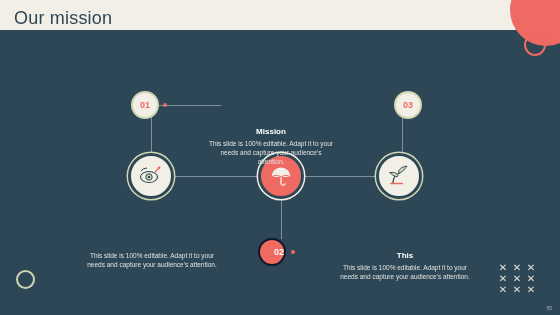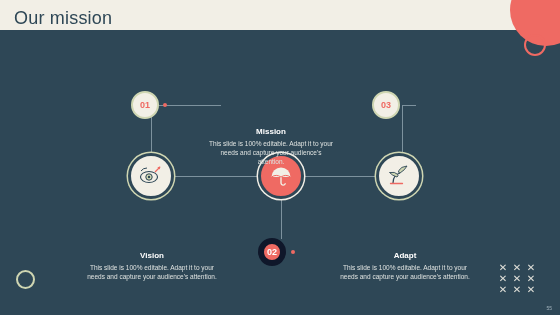--- a/index.html
+++ b/index.html
@@ -111,22 +111,23 @@
   .node-num {
     width: 28px; height: 28px;
     background: #f2efe6;
     border: 2px solid #cfd6b2;
     font-size: 9px;
     font-weight: bold;
     color: #ef6a63;
   }
   .node-num.filled {
     background: #ef6a63;
-    border: 6px solid #0f172a;
+    border: 2px solid #0f172a;
     color: #ffffff;
+    justify-content: flex-end;
   }
   .node-dot {
     position: absolute;
     width: 4px; height: 4px;
     border-radius: 50%;
     background: #ef6a63;
   }
 
   
   .txtblock {
@@ -168,21 +169,21 @@
   <div class="conn" style="left:298px; top:176px; width:78px; height:1px;"></div>
   <div class="conn" style="left:281px; top:199px; width:1px; height:40px;"></div>
   <div class="conn" style="left:402px; top:105px; width:1px; height:60px;"></div>
   <div class="conn" style="left:402px; top:105px; width:14px; height:1px;"></div>
 
   <div class="node node-num" style="left:131px; top:91px;">
     <span>01</span>
   </div>
   <div class="node-dot" style="left:163px; top:103px;"></div>
 
-  <div class="node node-num" style="left:372px; top:91px;">
+  <div class="node node-num" style="left:394px; top:91px;">
     <span>03</span>
   </div>
 
   <div class="node node-num filled" style="left:258px; top:238px;">
     <span>02</span>
   </div>
   <div class="node-dot" style="left:291px; top:250px;"></div>
 
   <div class="node node-big" style="left:128px; top:153px;">
     <svg class="icon-svg" width="26" height="26" viewBox="0 0 26 26">
@@ -211,26 +212,25 @@
       <path d="M4.5 20.5 h12" stroke="#ef6a63" stroke-width="1.3" stroke-linecap="round"></path>
     </svg>
   </div>
 
   <div class="txtblock" style="left:207px; top:87px; width:128px;">
     <div class="txt-title">Mission</div>
     <div class="txt-body">This slide is 100% editable. Adapt it to your needs and capture your audience's attention.</div>
   </div>
 
   <div class="txtblock" style="left:82px; top:211px; width:140px;">
-    <div class="txt-title">Vision</div>
     <div class="txt-body">This slide is 100% editable. Adapt it to your needs and capture your audience's attention.</div>
   </div>
 
   <div class="txtblock" style="left:335px; top:211px; width:140px;">
-    <div class="txt-title">Adapt</div>
+    <div class="txt-title">This</div>
     <div class="txt-body">This slide is 100% editable. Adapt it to your needs and capture your audience's attention.</div>
   </div>
 
   <div class="x-grid">
     <div class="x-glyph">✕</div>
     <div class="x-glyph">✕</div>
     <div class="x-glyph">✕</div>
     <div class="x-glyph">✕</div>
     <div class="x-glyph">✕</div>
     <div class="x-glyph">✕</div>

